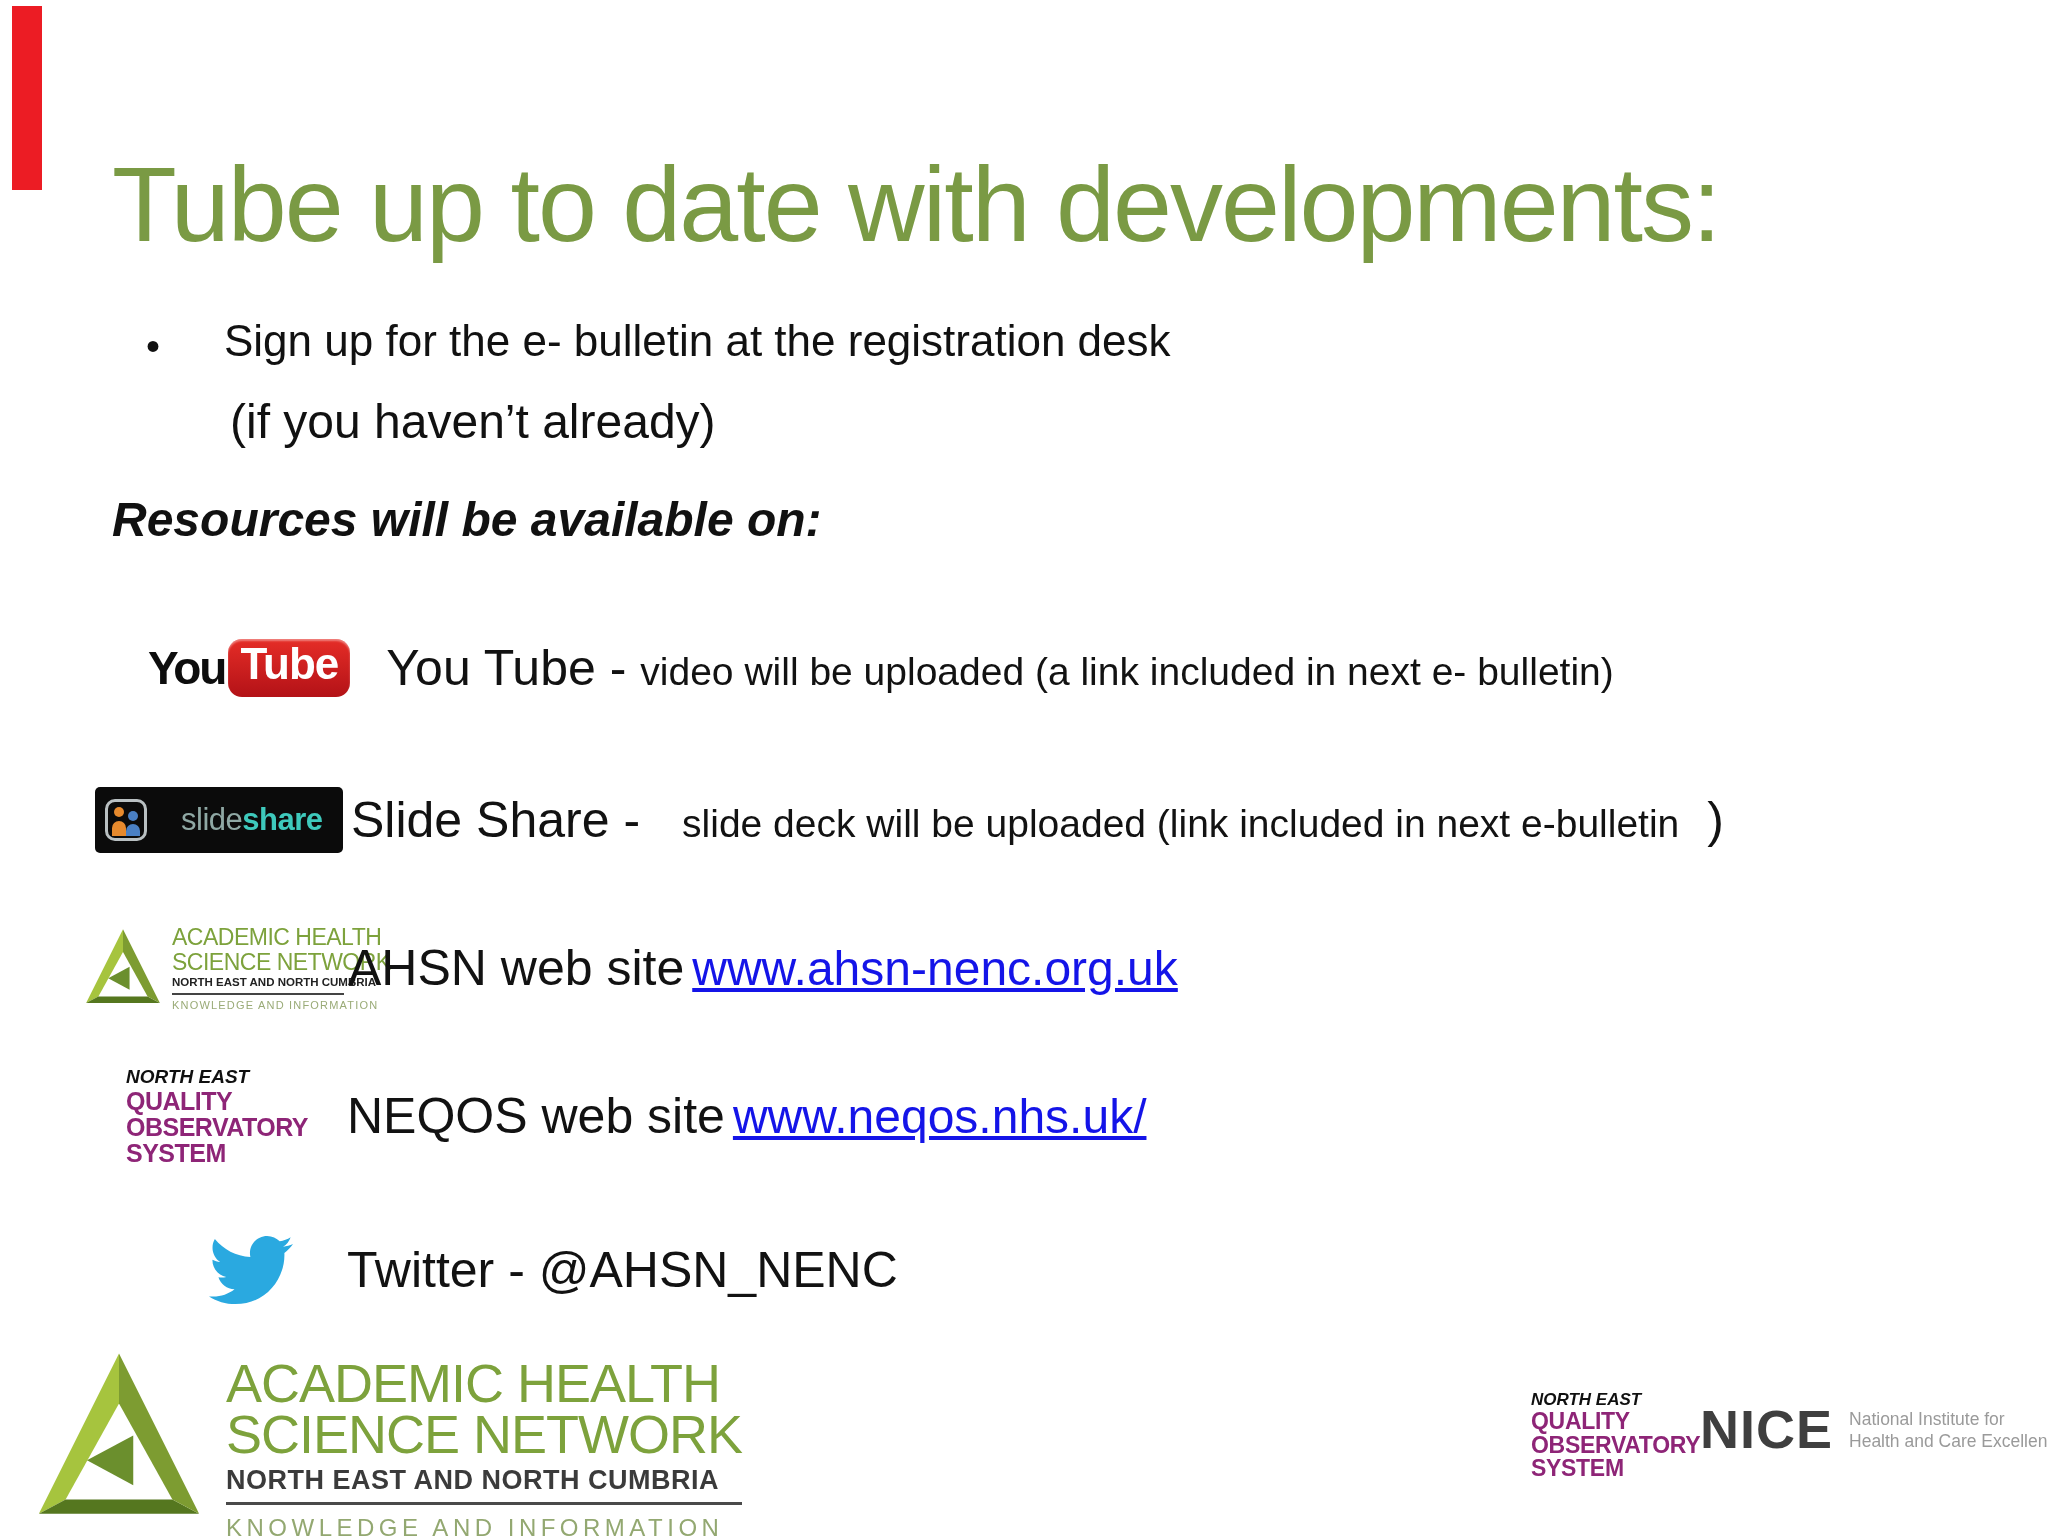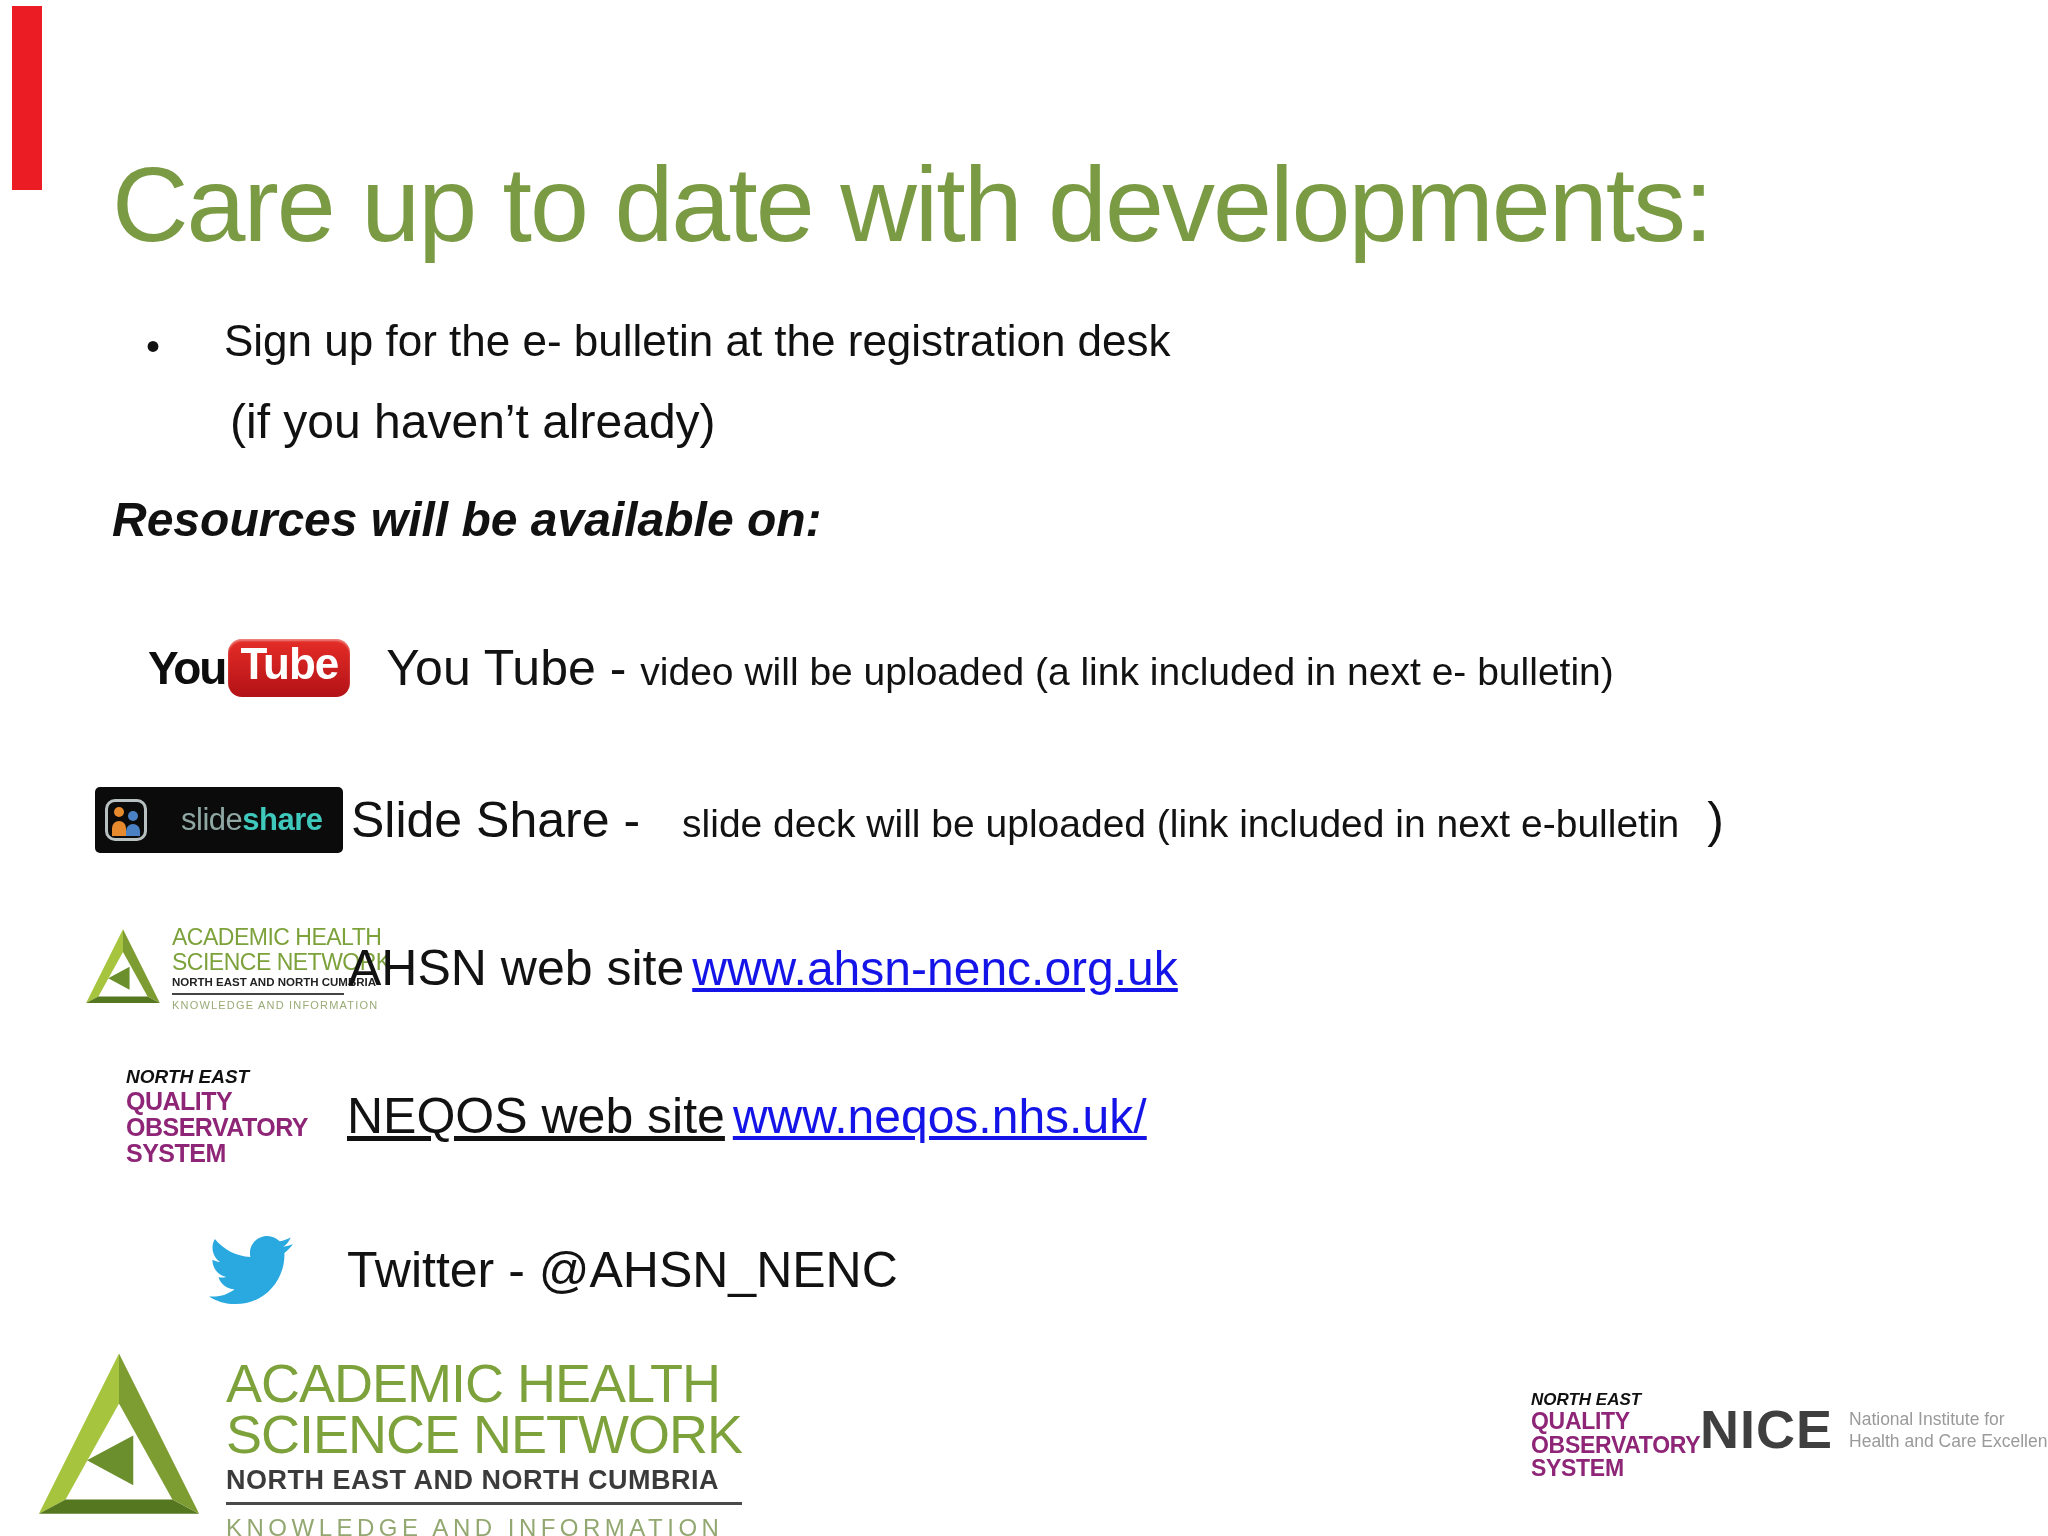--- a/index.html
+++ b/index.html
@@ -56,21 +56,21 @@
   .ahsn-s1 { font-size: 23px; line-height: 25px; color: #7da23c; letter-spacing: -0.5px; white-space: nowrap; }
   .ahsn-s3 { font-size: 11.5px; line-height: 15px; font-weight: 700; color: #222; border-bottom: 2px solid #444; padding-bottom: 3px; white-space: nowrap; }
   .ahsn-s4 { font-size: 11px; color: #9aab77; letter-spacing: 1.2px; margin-top: 4px; white-space: nowrap; }
   .row-ahsn .row-text { margin-left: 4px; }
 
   
   .row-neqos { left: 126px; top: 1052px; height: 128px; }
   .neqos-logo { width: 200px; flex: 0 0 auto; }
   .nq-l1 { font-size: 19px; font-weight: 800; font-style: italic; color: #101010; line-height: 22px; }
   .nq-l { font-size: 25px; font-weight: 800; color: #8e2577; line-height: 26px; letter-spacing: -0.5px; }
-  .row-neqos .row-text { margin-left: 21px; text-decoration: underline; }
+  .row-neqos .row-text { margin-left: 21px; }
 
   
   .row-twitter { left: 200px; top: 1222px; height: 96px; }
   .tw-icon { width: 102px; height: 84px; flex: 0 0 auto; }
   .row-twitter .row-text { margin-left: 45px; }
 
   
   .ahsn-big { position: absolute; left: 30px; top: 1346px; display: flex; }
   .ahsn-big-tri { width: 178px; height: 186px; flex: 0 0 auto; }
   .ahsn-big-text { margin-left: 18px; padding-top: 12px; }
@@ -88,21 +88,21 @@
   .nice-name { font-size: 54px; font-weight: 800; color: #3f3f3f; letter-spacing: 1px; line-height: 54px; }
   .nice-sub { margin-left: 16px; margin-top: 6px; font-size: 17.5px; color: #9a9a9a; line-height: 22px; white-space: nowrap; }
 </style>
 </head>
 <body>
 
 <div class="slide">
 
   <div class="red-bar"></div>
 
-  <div class="title">Care up to date with developments:</div>
+  <div class="title">Tube up to date with developments:</div>
 
   <div class="bullet-dot">•</div>
   <div class="bullet-line1">Sign up for the e- bulletin at the registration desk</div>
   <div class="bullet-line2">(if you haven’t already)</div>
 
   <div class="resources">Resources will be available on:</div>
 
   <div class="row row-youtube">
     <div class="yt-logo">
       <span class="yt-you">You</span>

